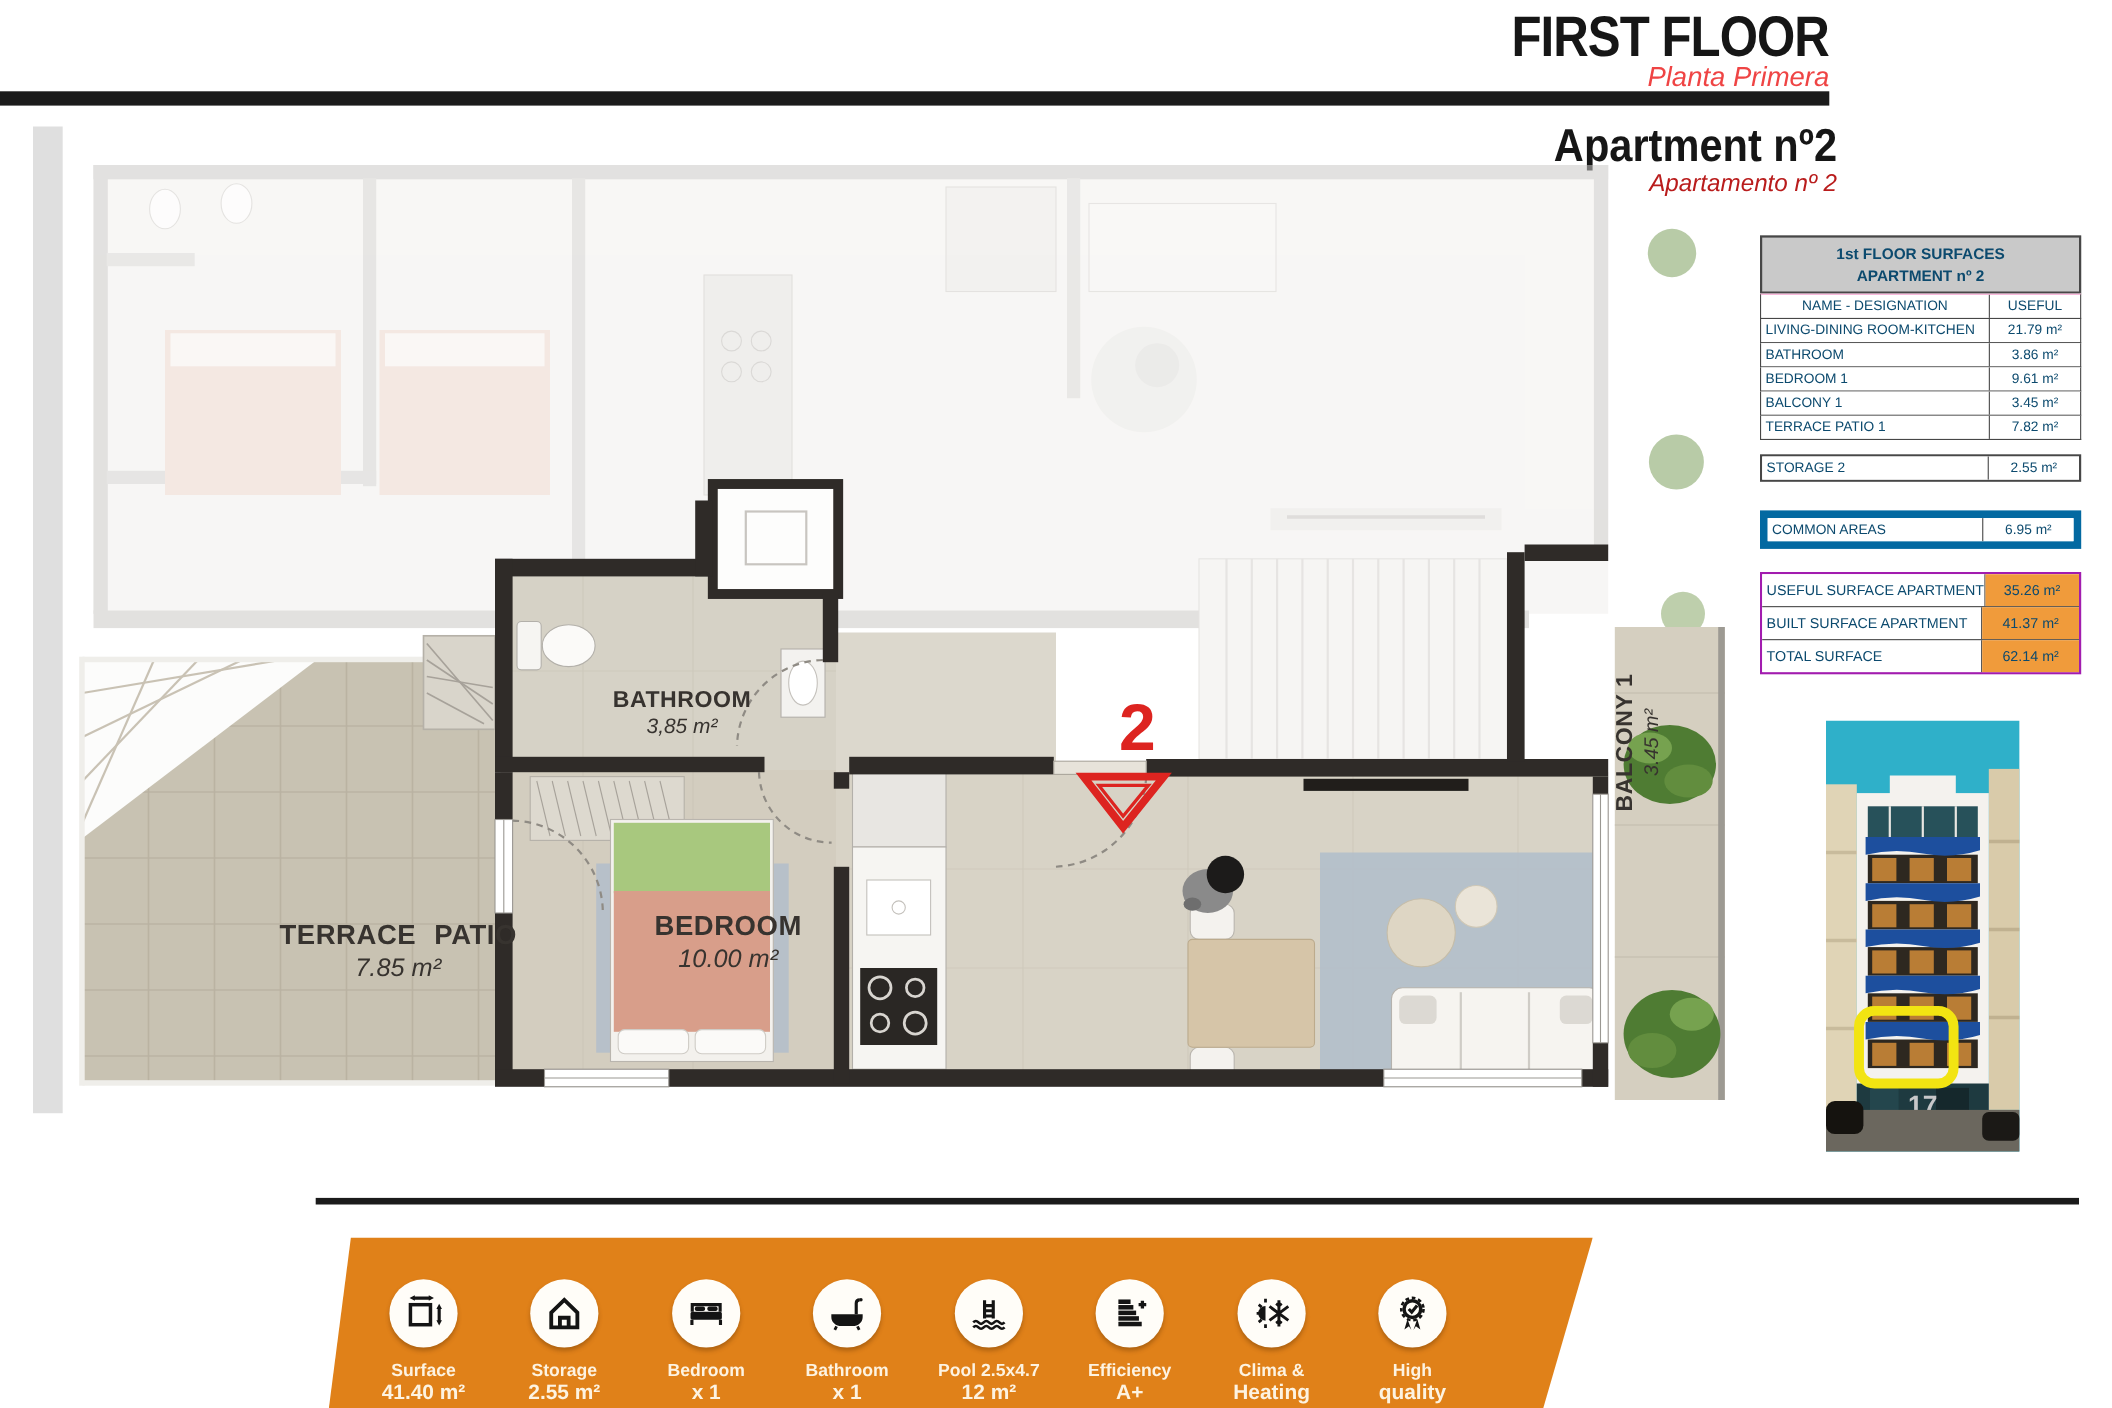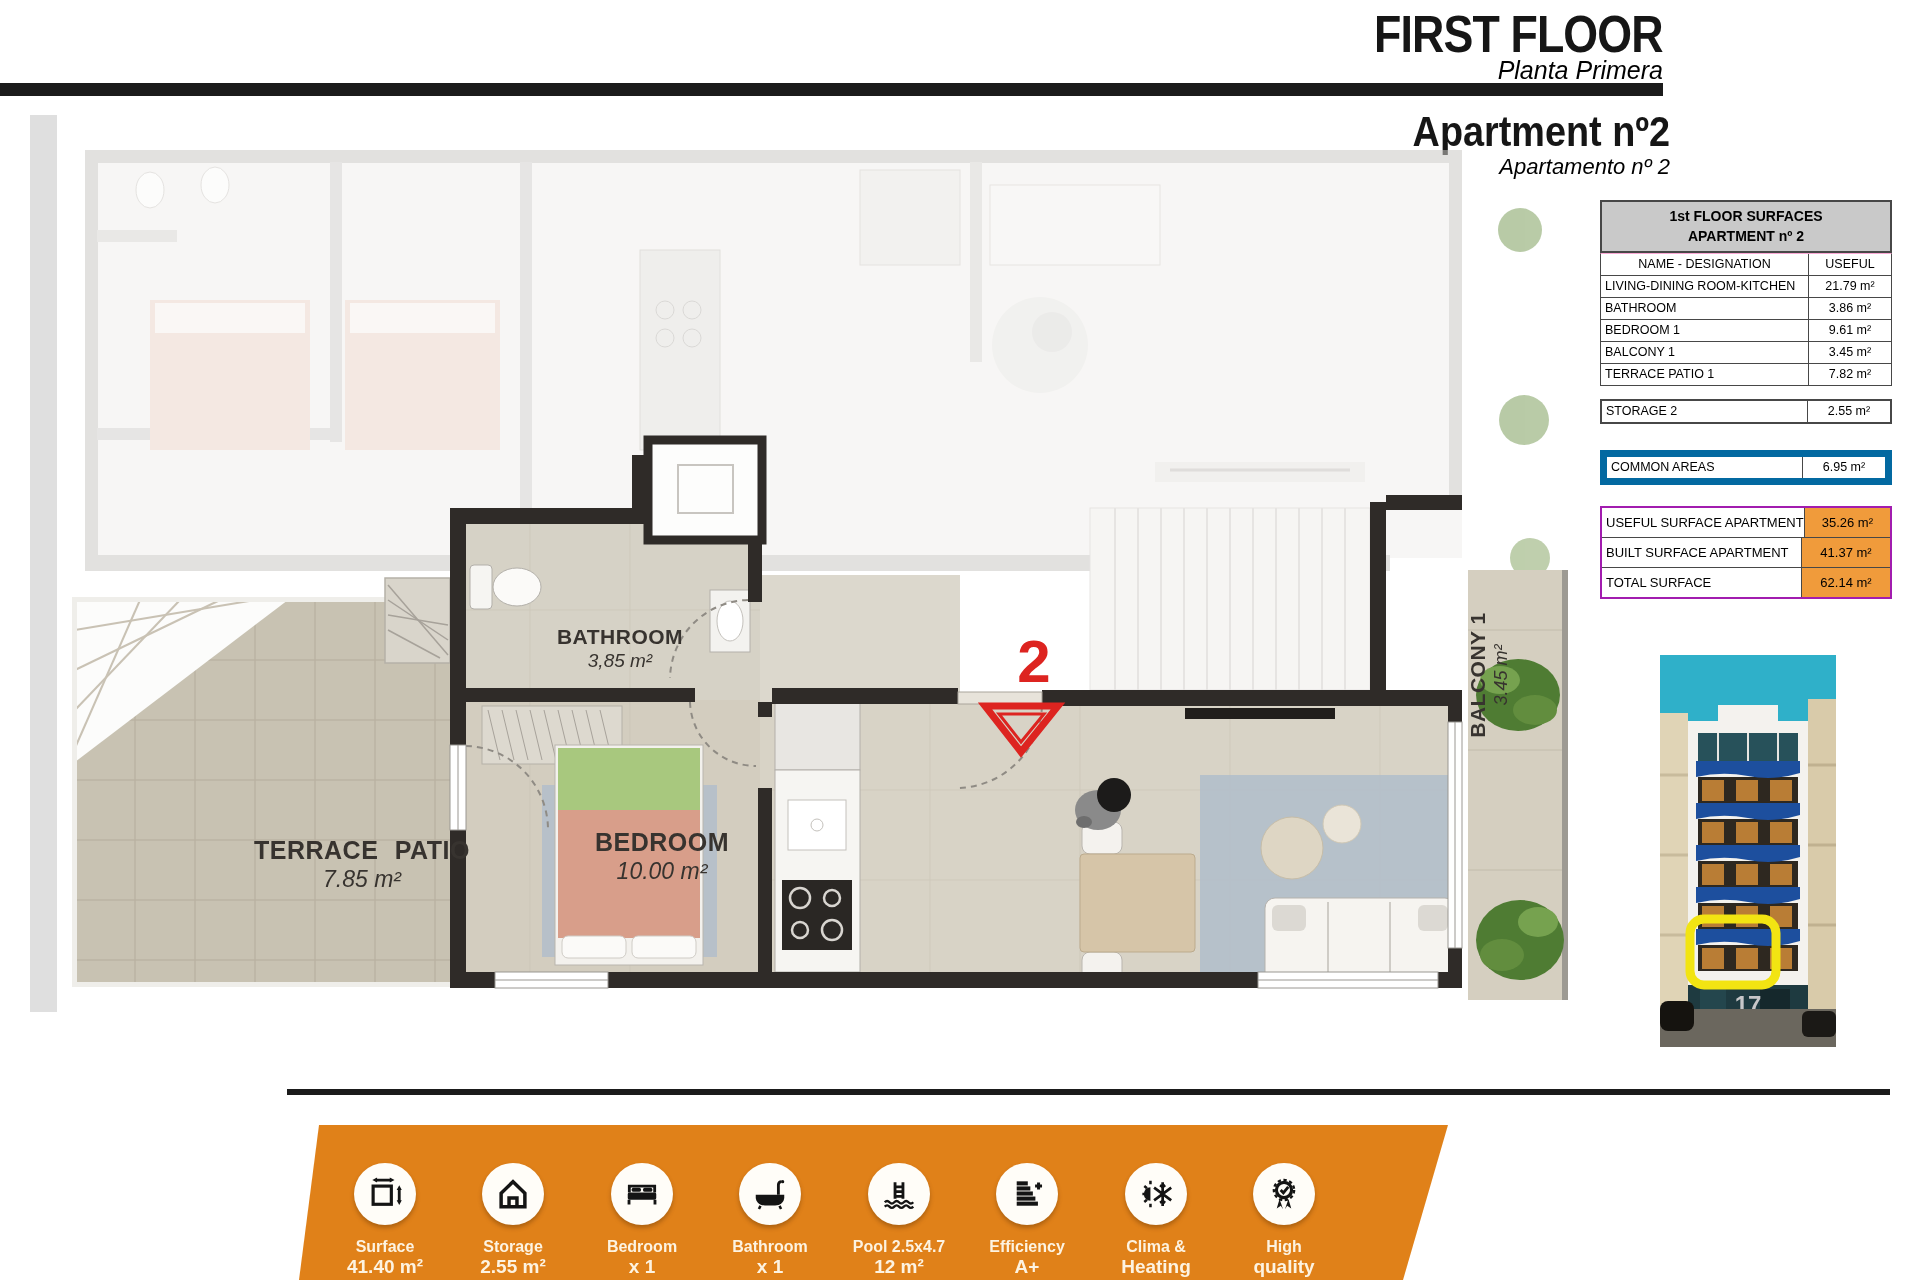--- a/index.html
+++ b/index.html
@@ -3,28 +3,28 @@
 <meta charset="utf-8">
 <style>
   html,body{margin:0;padding:0;background:#ffffff;}
   #stage{position:relative;width:1920px;height:1280px;background:#ffffff;overflow:hidden;
          font-family:"Liberation Sans",sans-serif;color:#1d1d1d;}
   .abs{position:absolute;}
 
   
   .main-title{top:4px;right:257px;font-size:52px;font-weight:bold;color:#161616;
               transform:scaleX(.86);transform-origin:right;letter-spacing:-1px;white-space:nowrap;}
-  .main-sub{top:56px;right:257px;font-size:25px;font-style:italic;color:#000000;white-space:nowrap;}
+  .main-sub{top:56px;right:257px;font-size:25px;font-style:italic;color:#ef4444;white-space:nowrap;}
   .black-bar{top:83px;left:0;width:1663px;height:13px;background:#1b1b1b;}
   .apt-title{top:108px;right:250px;font-size:42px;font-weight:bold;color:#161616;
              transform:scaleX(.9);transform-origin:right;white-space:nowrap;}
-  .apt-sub{top:154px;right:250px;font-size:22px;font-style:italic;color:#000000;white-space:nowrap;}
+  .apt-sub{top:154px;right:250px;font-size:22px;font-style:italic;color:#b91c1c;white-space:nowrap;}
 
   
-  .stable{left:1600px;top:200px;width:292px;font-size:12.5px;color:#000000;}
+  .stable{left:1600px;top:214px;width:292px;font-size:12.5px;color:#0c4a6e;}
   .stable .ttl{border:2px solid #474747;background:#c9c9c9;text-align:center;
                font-weight:bold;font-size:14px;line-height:1.45;padding:4px 0;}
   .trow{display:flex;border:1px solid #474747;border-top:none;background:#fff;height:21px;line-height:21px;}
   .trow.first{border-top:1px solid #f9a8d4;justify-content:flex-end;}
   .tname{flex:1;padding-left:4px;border-right:1px solid #474747;white-space:nowrap;overflow:hidden;}
   .tval{width:82px;text-align:center;}
   .blockgap1{margin-top:13px;border:2px solid #474747;}
   .blockgap2{margin-top:26px;border:7px solid #0369a1;}
   .blockgap1 .trow,.blockgap2 .trow{border:none;}
   .sumblock{margin-top:21px;border:2px solid #a21caf;}

